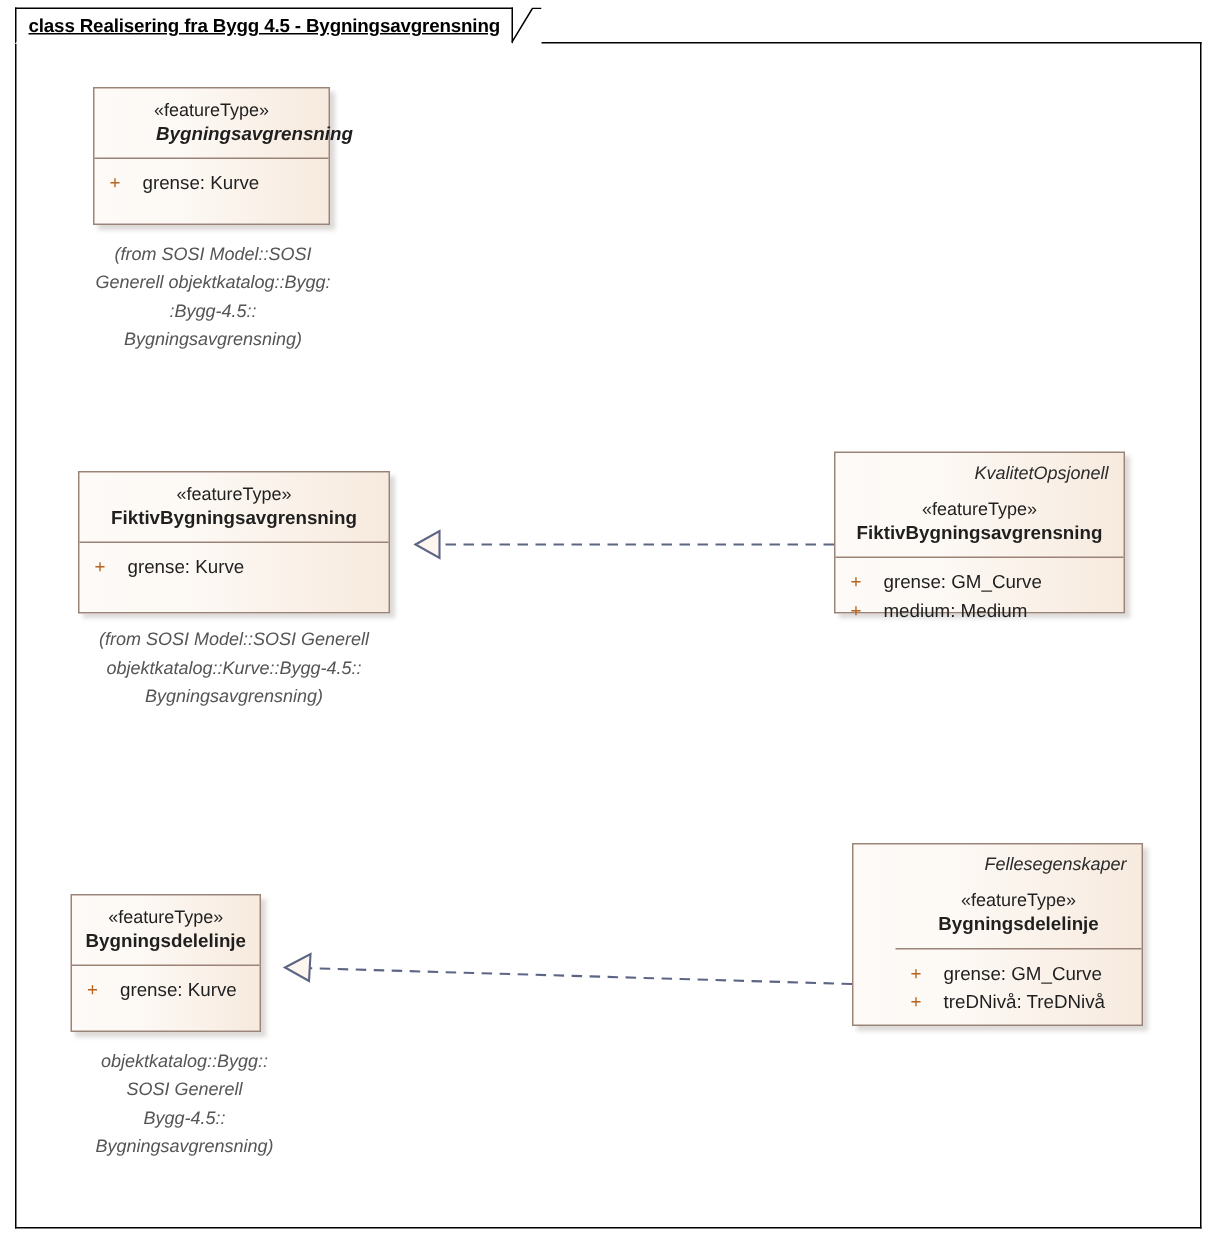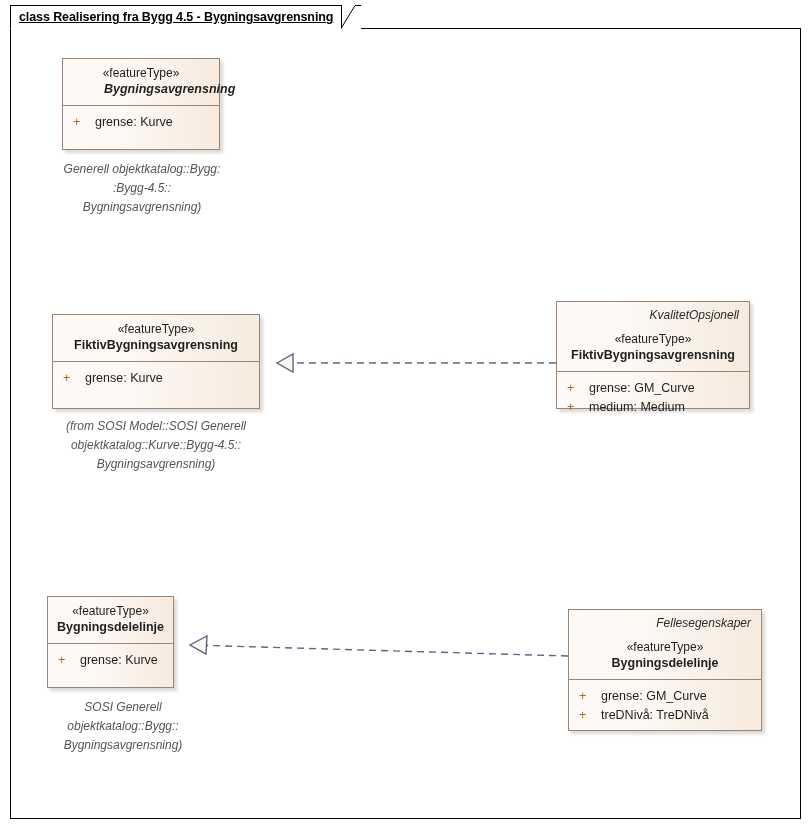--- a/index.html
+++ b/index.html
@@ -192,20 +192,21 @@
     </div>
     <div class="class-divider"></div>
     <div class="class-attrs">
       <div class="attr-row">
         <span class="attr-vis">+</span>
         <span class="attr-text">grense: Kurve</span>
       </div>
     </div>
   </div>
   <div class="from-note" style="left:52px; top:160px; width:180px;">
+    <div>(from SOSI Model::SOSI</div>
     <div>Generell objektkatalog::Bygg:</div>
     <div>:Bygg-4.5::</div>
     <div>Bygningsavgrensning)</div>
   </div>
 
   <div class="uml-class" style="left:52px; top:314px; width:208px; height:95px;">
     <div class="class-header">
       <span class="stereotype">«featureType»</span>
       <span class="class-name">FiktivBygningsavgrensning</span>
     </div>
@@ -249,26 +250,27 @@
     </div>
     <div class="class-divider"></div>
     <div class="class-attrs">
       <div class="attr-row">
         <span class="attr-vis">+</span>
         <span class="attr-text">grense: Kurve</span>
       </div>
     </div>
   </div>
   <div class="from-note" style="left:33px; top:698px; width:180px;">
+    <div>objektkatalog::Bygg::</div>
     <div>SOSI Generell</div>
-    <div>objektkatalog::Bygg::</div>
+    <div>Bygg-4.5::</div>
     <div>Bygningsavgrensning)</div>
   </div>
 
-  <div class="uml-class" style="left:568px; top:609px; width:194px; height:122px;">
+  <div class="uml-class" style="left:568px; top:562px; width:194px; height:122px;padding-left:28px;">
     <div class="class-header">
       <span class="pkg-label">Fellesegenskaper</span>
       <span class="stereotype">«featureType»</span>
       <span class="class-name">Bygningsdelelinje</span>
     </div>
     <div class="class-divider"></div>
     <div class="class-attrs">
       <div class="attr-row">
         <span class="attr-vis">+</span>
         <span class="attr-text">grense: GM_Curve</span>

